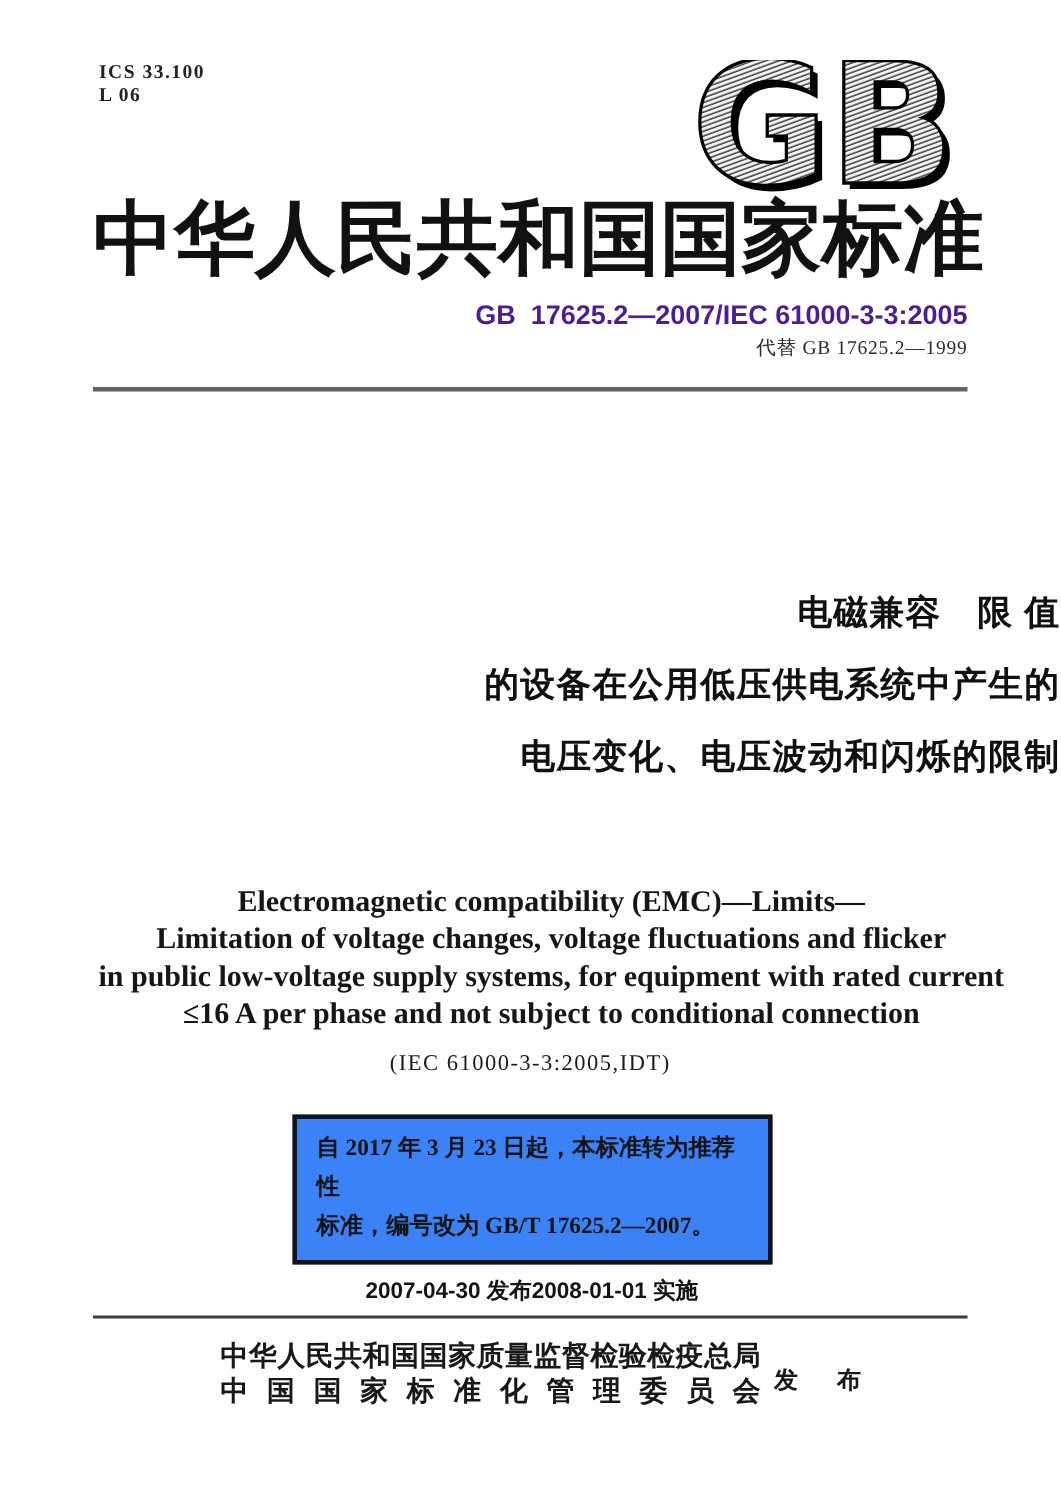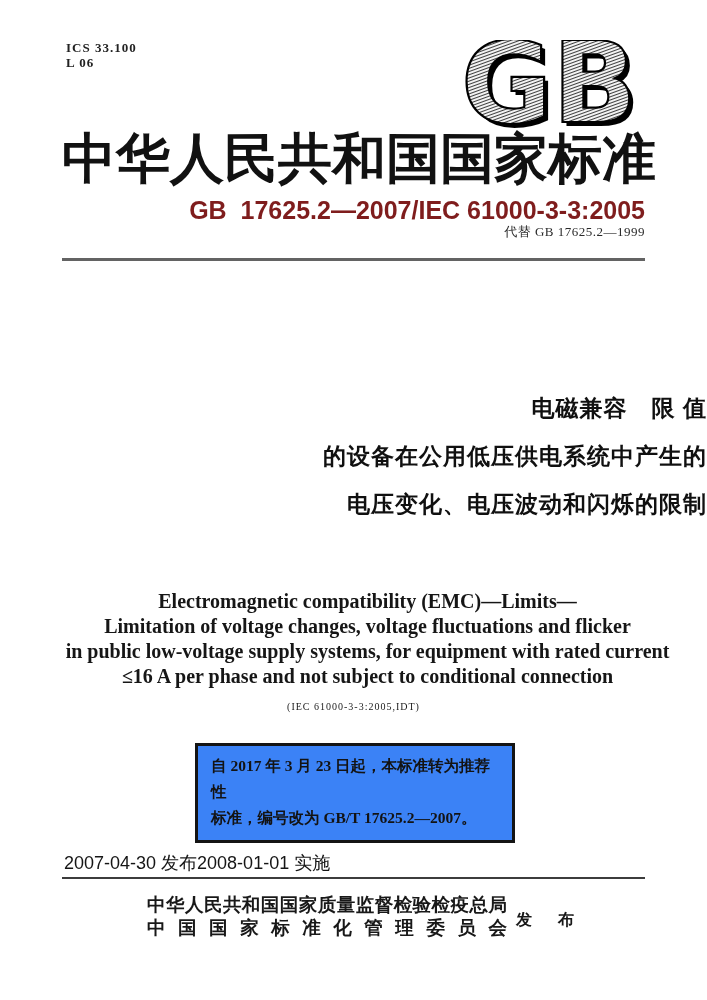--- a/index.html
+++ b/index.html
@@ -30,22 +30,22 @@
     font-family: "Liberation Serif", serif;
     font-size: 54px; font-weight: bold; line-height: 52px;
     text-align: justify; text-align-last: justify;
     white-space: nowrap; color: #111;
   }
 
   
   .std-block { position: absolute; right: 62px; top: 199px; text-align: right; }
   .std-no {
     font-family: "Liberation Sans", "DejaVu Sans", sans-serif;
-    font-weight: bold; font-size: 25px; line-height: 23px;
-    white-space: pre; color: #7f1d1d;
+    font-weight: bold; font-size: 18px; line-height: 23px;
+    white-space: pre; color: #4c1d95;
   }
   .replaces {
     font-family: "Liberation Serif", serif;
     font-size: 13px; line-height: 16px; letter-spacing: 0.5px;
     color: #2a2a2a; margin-top: 2px;
   }
 
   .rule1 { position: absolute; left: 62px; top: 258px; width: 583px; height: 3px; background: #636363; }
 
   
@@ -63,40 +63,40 @@
     text-align: center;
     font-family: "Liberation Serif", serif;
     font-weight: bold; font-size: 20px; line-height: 25px;
     color: #161616;
   }
 
   .idt-note {
     position: absolute; left: 0; top: 701px; width: 707px;
     text-align: center;
     font-family: "Liberation Serif", serif;
-    font-size: 10px; letter-spacing: 1px; color: #1a1a1a;
+    font-size: 15px; letter-spacing: 1px; color: #1a1a1a;
   }
 
   
   .notice-box {
     position: absolute; left: 195px; top: 743px; width: 320px;
     box-sizing: border-box;
     border: 3px solid #141414;
     padding: 7px 10px 9px 13px;
     font-family: "Liberation Serif", serif;
     font-weight: bold; font-size: 15.5px; line-height: 26px;
     color: #131313; background: #3b82f6;
   }
 
   
   .dates-row {
     position: absolute; left: 64px; top: 851px; width: 581px;
-    display: flex; justify-content: flex-start;
+    display: flex; justify-content: center;
     font-family: "Liberation Sans", "DejaVu Sans", sans-serif;
-    font-weight: normal; font-size: 18px; color: #151515;
+    font-weight: bold; font-size: 15px; color: #151515;
   }
 
   .rule2 { position: absolute; left: 62px; top: 877px; width: 583px; height: 2px; background: #3c3c3c; }
 
   
   .publisher {
     position: absolute; left: 147px; top: 894px; width: 360px;
     font-family: "Liberation Serif", serif;
     font-weight: bold; color: #181818;
   }

